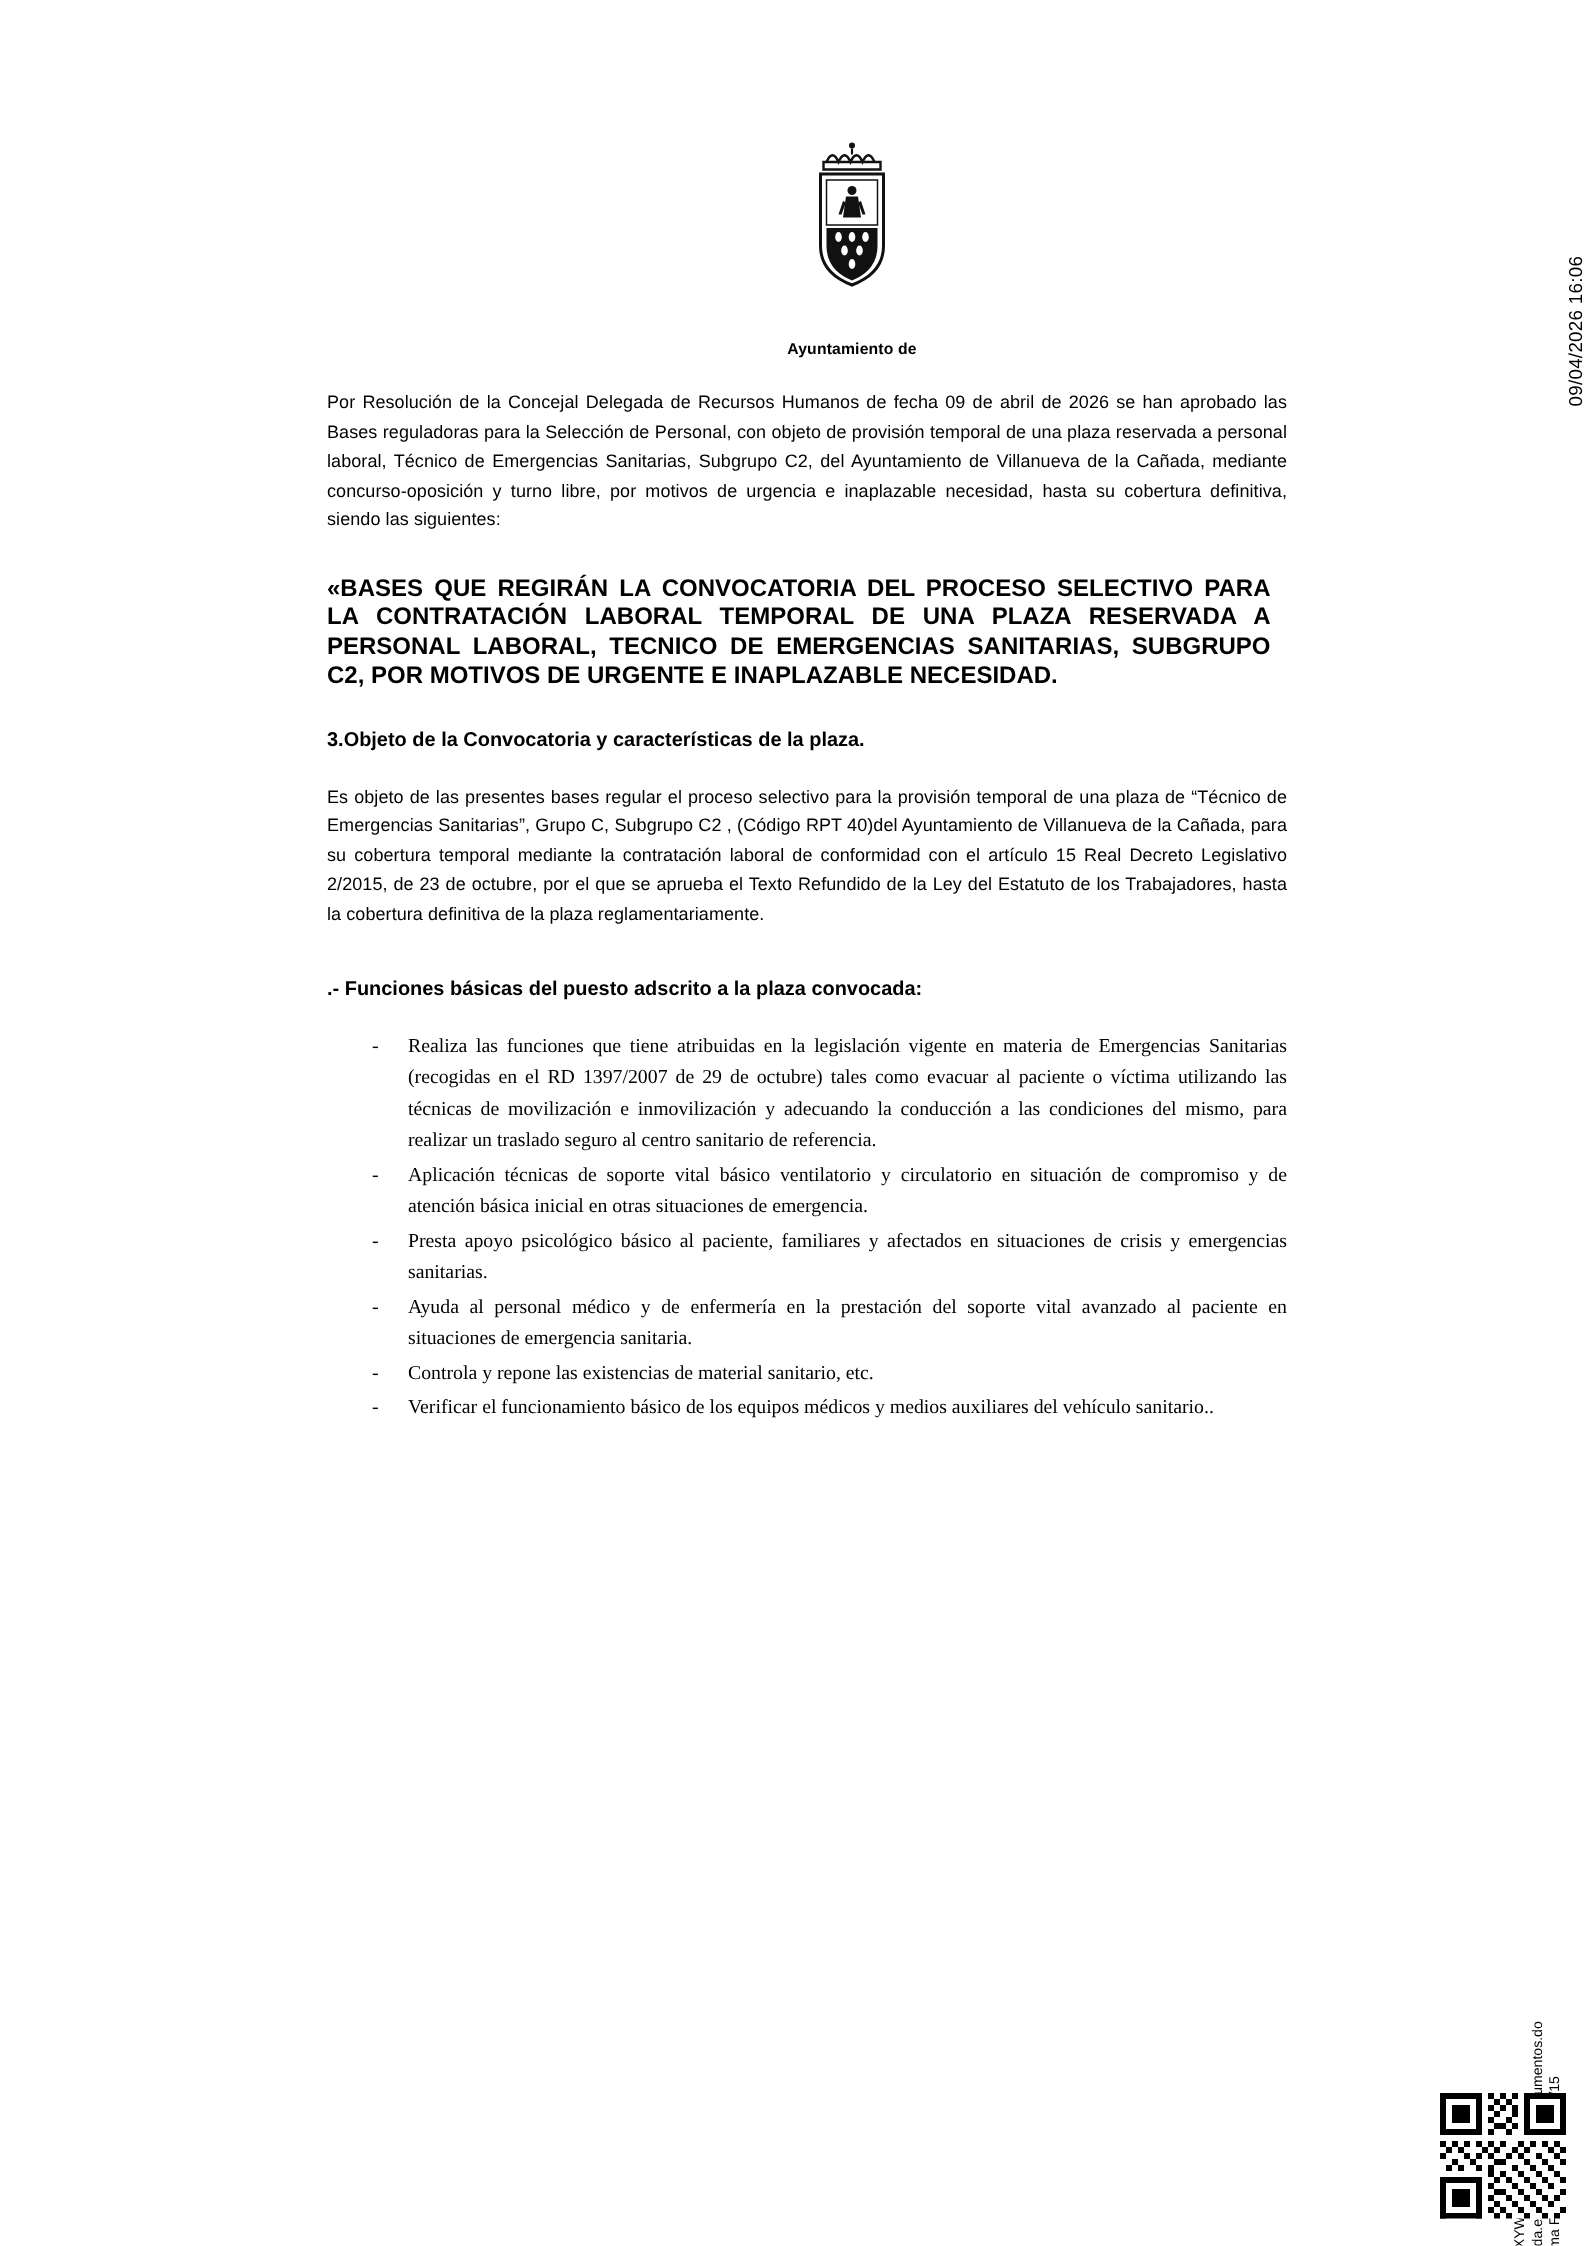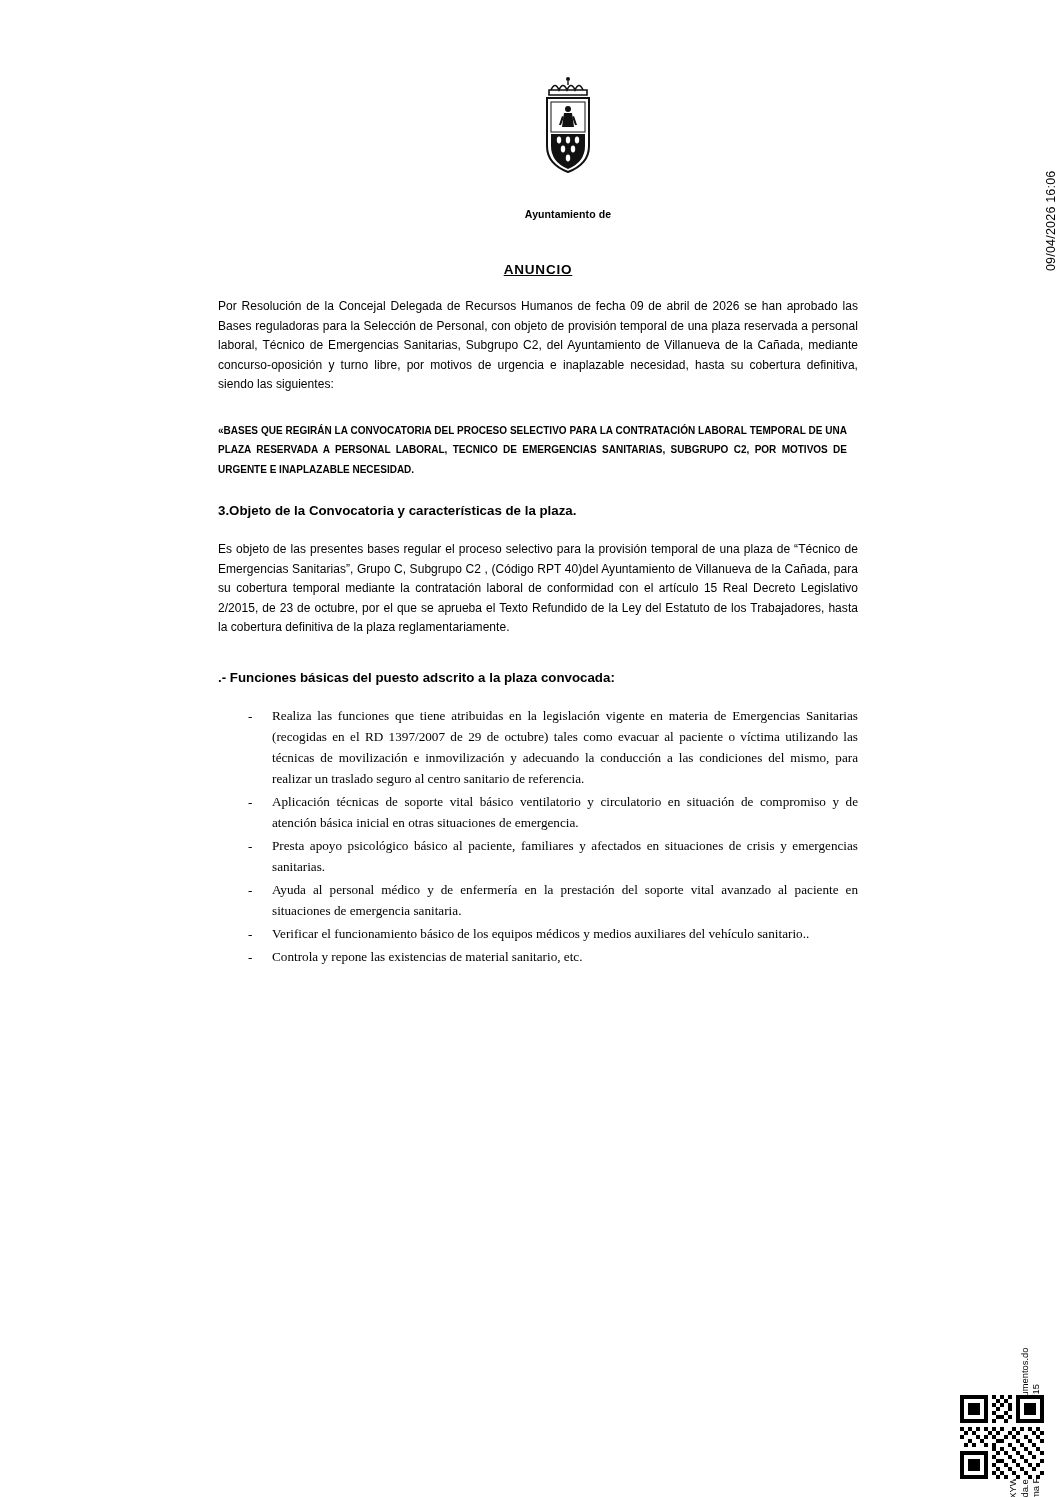--- a/index.html
+++ b/index.html
@@ -53,21 +53,21 @@
     height: 84px;
   }
   .qr svg { display:block; }
 
   
   .page {
     position: absolute;
     left: 218px;
     top: 0;
     width: 640px;
-    padding-top: 70px;
+    padding-top: 88px;
   }
 
   .logo-wrap {
     text-align: center;
     margin-left: 60px;
   }
   .crest { display:inline-block; }
   .logo-text {
     font-size: 10.5px;
     font-weight: bold;
@@ -87,21 +87,21 @@
 
   p.body {
     font-size: 12px;
     line-height: 19.5px;
     text-align: justify;
     margin: 20px 0 0 0;
     letter-spacing: .05px;
   }
 
   p.bases {
-    font-size: 10px;
+    font-size: 16px;
     line-height: 19.5px;
     text-align: justify;
     font-weight: bold;
     margin: 26px 11px 0 0;
   }
 
   p.heading {
     font-size: 13.3px;
     font-weight: bold;
     margin: 22px 0 0 0;
@@ -300,34 +300,33 @@
         <ellipse cx="30" cy="79" rx="2.2" ry="3.4"></ellipse>
         <ellipse cx="40" cy="79" rx="2.2" ry="3.4"></ellipse>
         <ellipse cx="35" cy="88" rx="2.2" ry="3.4"></ellipse>
       </g>
     </svg>
     <div class="logo-text">
       <div>Ayuntamiento de</div>
     </div>
   </div>
 
-  <div class="anuncio">ANUNCIO</div>
 
   <p class="body">Por Resolución de la Concejal Delegada de Recursos Humanos  de fecha 09 de abril de 2026  se han aprobado las Bases reguladoras para la Selección de Personal, con objeto de provisión temporal de una plaza reservada a personal laboral, Técnico de Emergencias Sanitarias, Subgrupo C2, del Ayuntamiento de Villanueva de la Cañada, mediante concurso-oposición y turno libre, por motivos de urgencia e inaplazable necesidad, hasta su cobertura definitiva, siendo las siguientes:</p>
 
   <p class="bases">«BASES QUE REGIRÁN LA CONVOCATORIA DEL PROCESO SELECTIVO PARA LA CONTRATACIÓN LABORAL TEMPORAL DE UNA PLAZA  RESERVADA A PERSONAL LABORAL, TECNICO DE EMERGENCIAS SANITARIAS, SUBGRUPO C2,  POR MOTIVOS DE URGENTE E INAPLAZABLE NECESIDAD.</p>
 
   <p class="heading">3.Objeto de la Convocatoria y características de la plaza.</p>
 
   <p class="body">Es objeto de las presentes bases regular el proceso selectivo para la provisión temporal de una plaza  de “Técnico de Emergencias Sanitarias”, Grupo C, Subgrupo C2 ,  (Código RPT 40)del Ayuntamiento de Villanueva de la Cañada, para su cobertura temporal mediante la contratación laboral de conformidad con el artículo 15 Real Decreto Legislativo 2/2015, de 23 de octubre, por el que se aprueba el Texto Refundido de la Ley del Estatuto de los Trabajadores, hasta la cobertura definitiva de la plaza reglamentariamente.</p>
 
   <p class="subheading">.-  Funciones básicas del puesto adscrito a la plaza convocada:</p>
 
   <ul class="fn">
     <li>Realiza las funciones que tiene atribuidas en la legislación vigente en materia de Emergencias Sanitarias (recogidas en el RD 1397/2007 de 29 de octubre) tales como evacuar al paciente o víctima utilizando las técnicas de movilización e inmovilización y adecuando la conducción a las condiciones del mismo, para realizar un traslado seguro al centro sanitario de referencia.</li>
     <li>Aplicación técnicas de soporte vital básico ventilatorio y circulatorio en situación de compromiso y de atención básica inicial en otras situaciones de emergencia.</li>
     <li>Presta apoyo psicológico básico al paciente, familiares y afectados en situaciones de crisis y emergencias sanitarias.</li>
     <li>Ayuda al personal médico y de enfermería en la prestación del soporte vital avanzado al paciente en situaciones de emergencia sanitaria.</li>
+    <li>Controla y repone las existencias de material sanitario, etc.</li>
     <li> Verificar el funcionamiento básico de los equipos médicos y medios auxiliares del vehículo sanitario..</li>
-    <li>Controla y repone las existencias de material sanitario, etc.</li>
   </ul>
 
 </div>
 
 </body></html>

